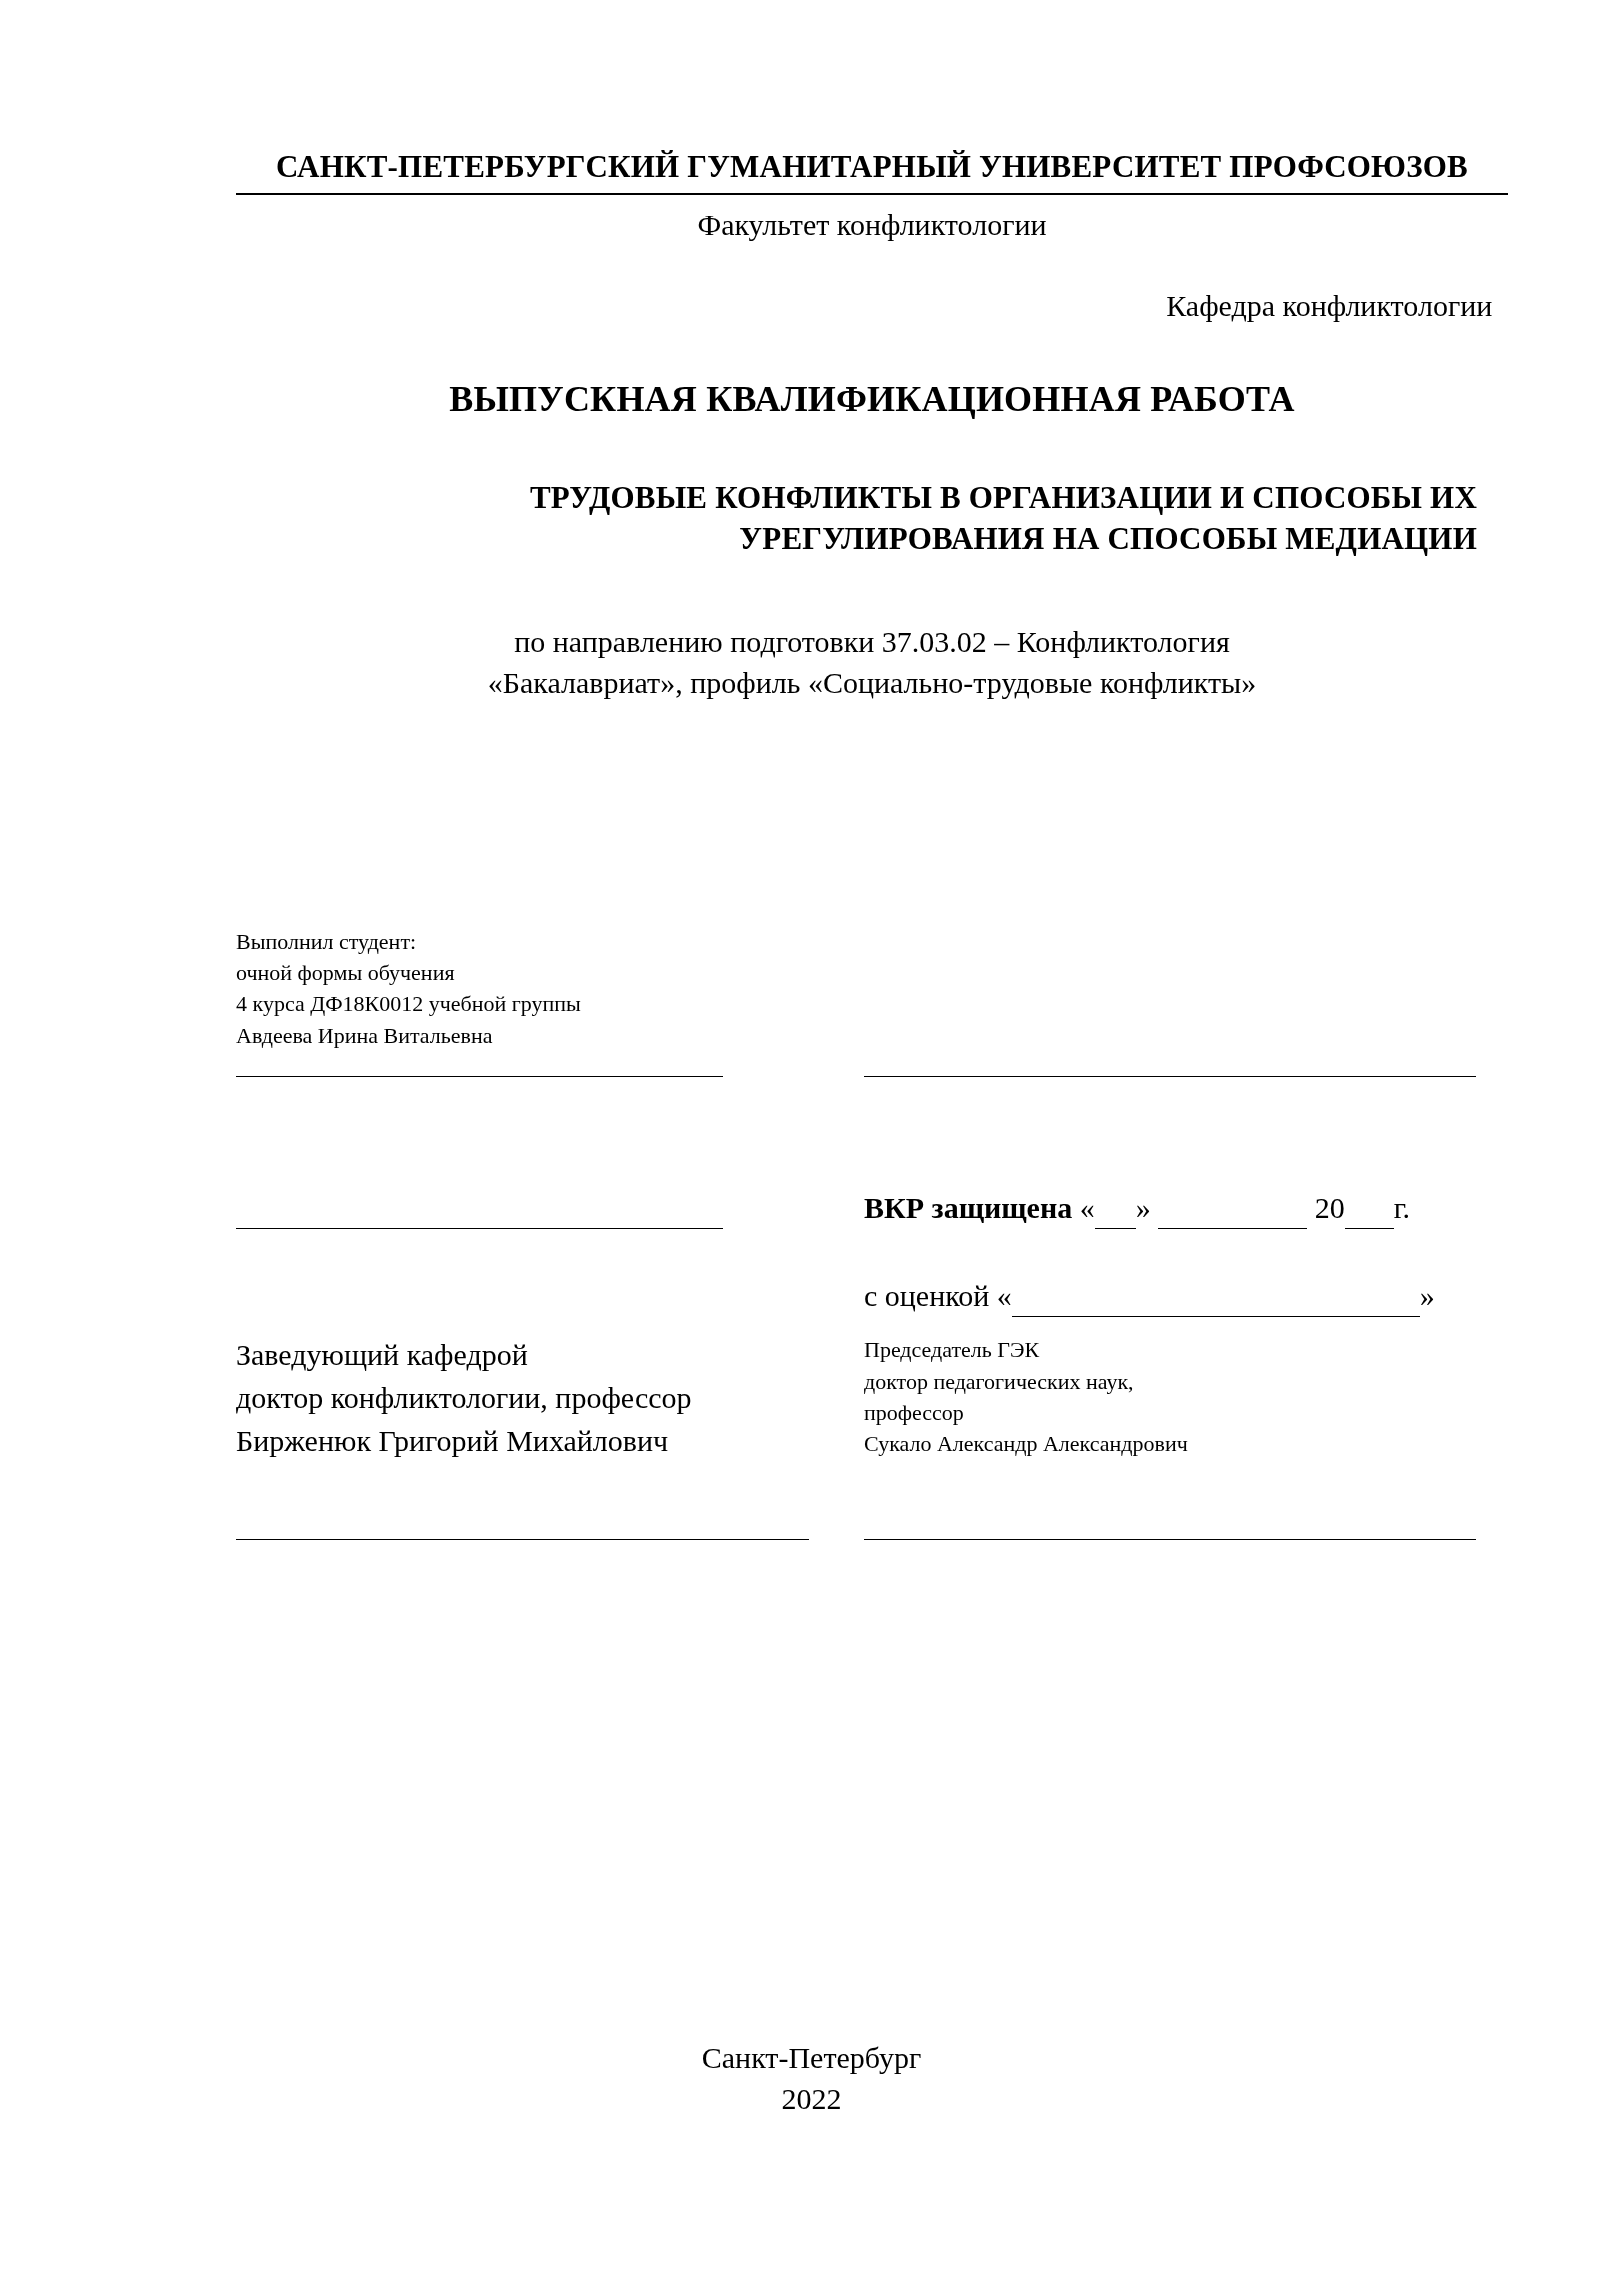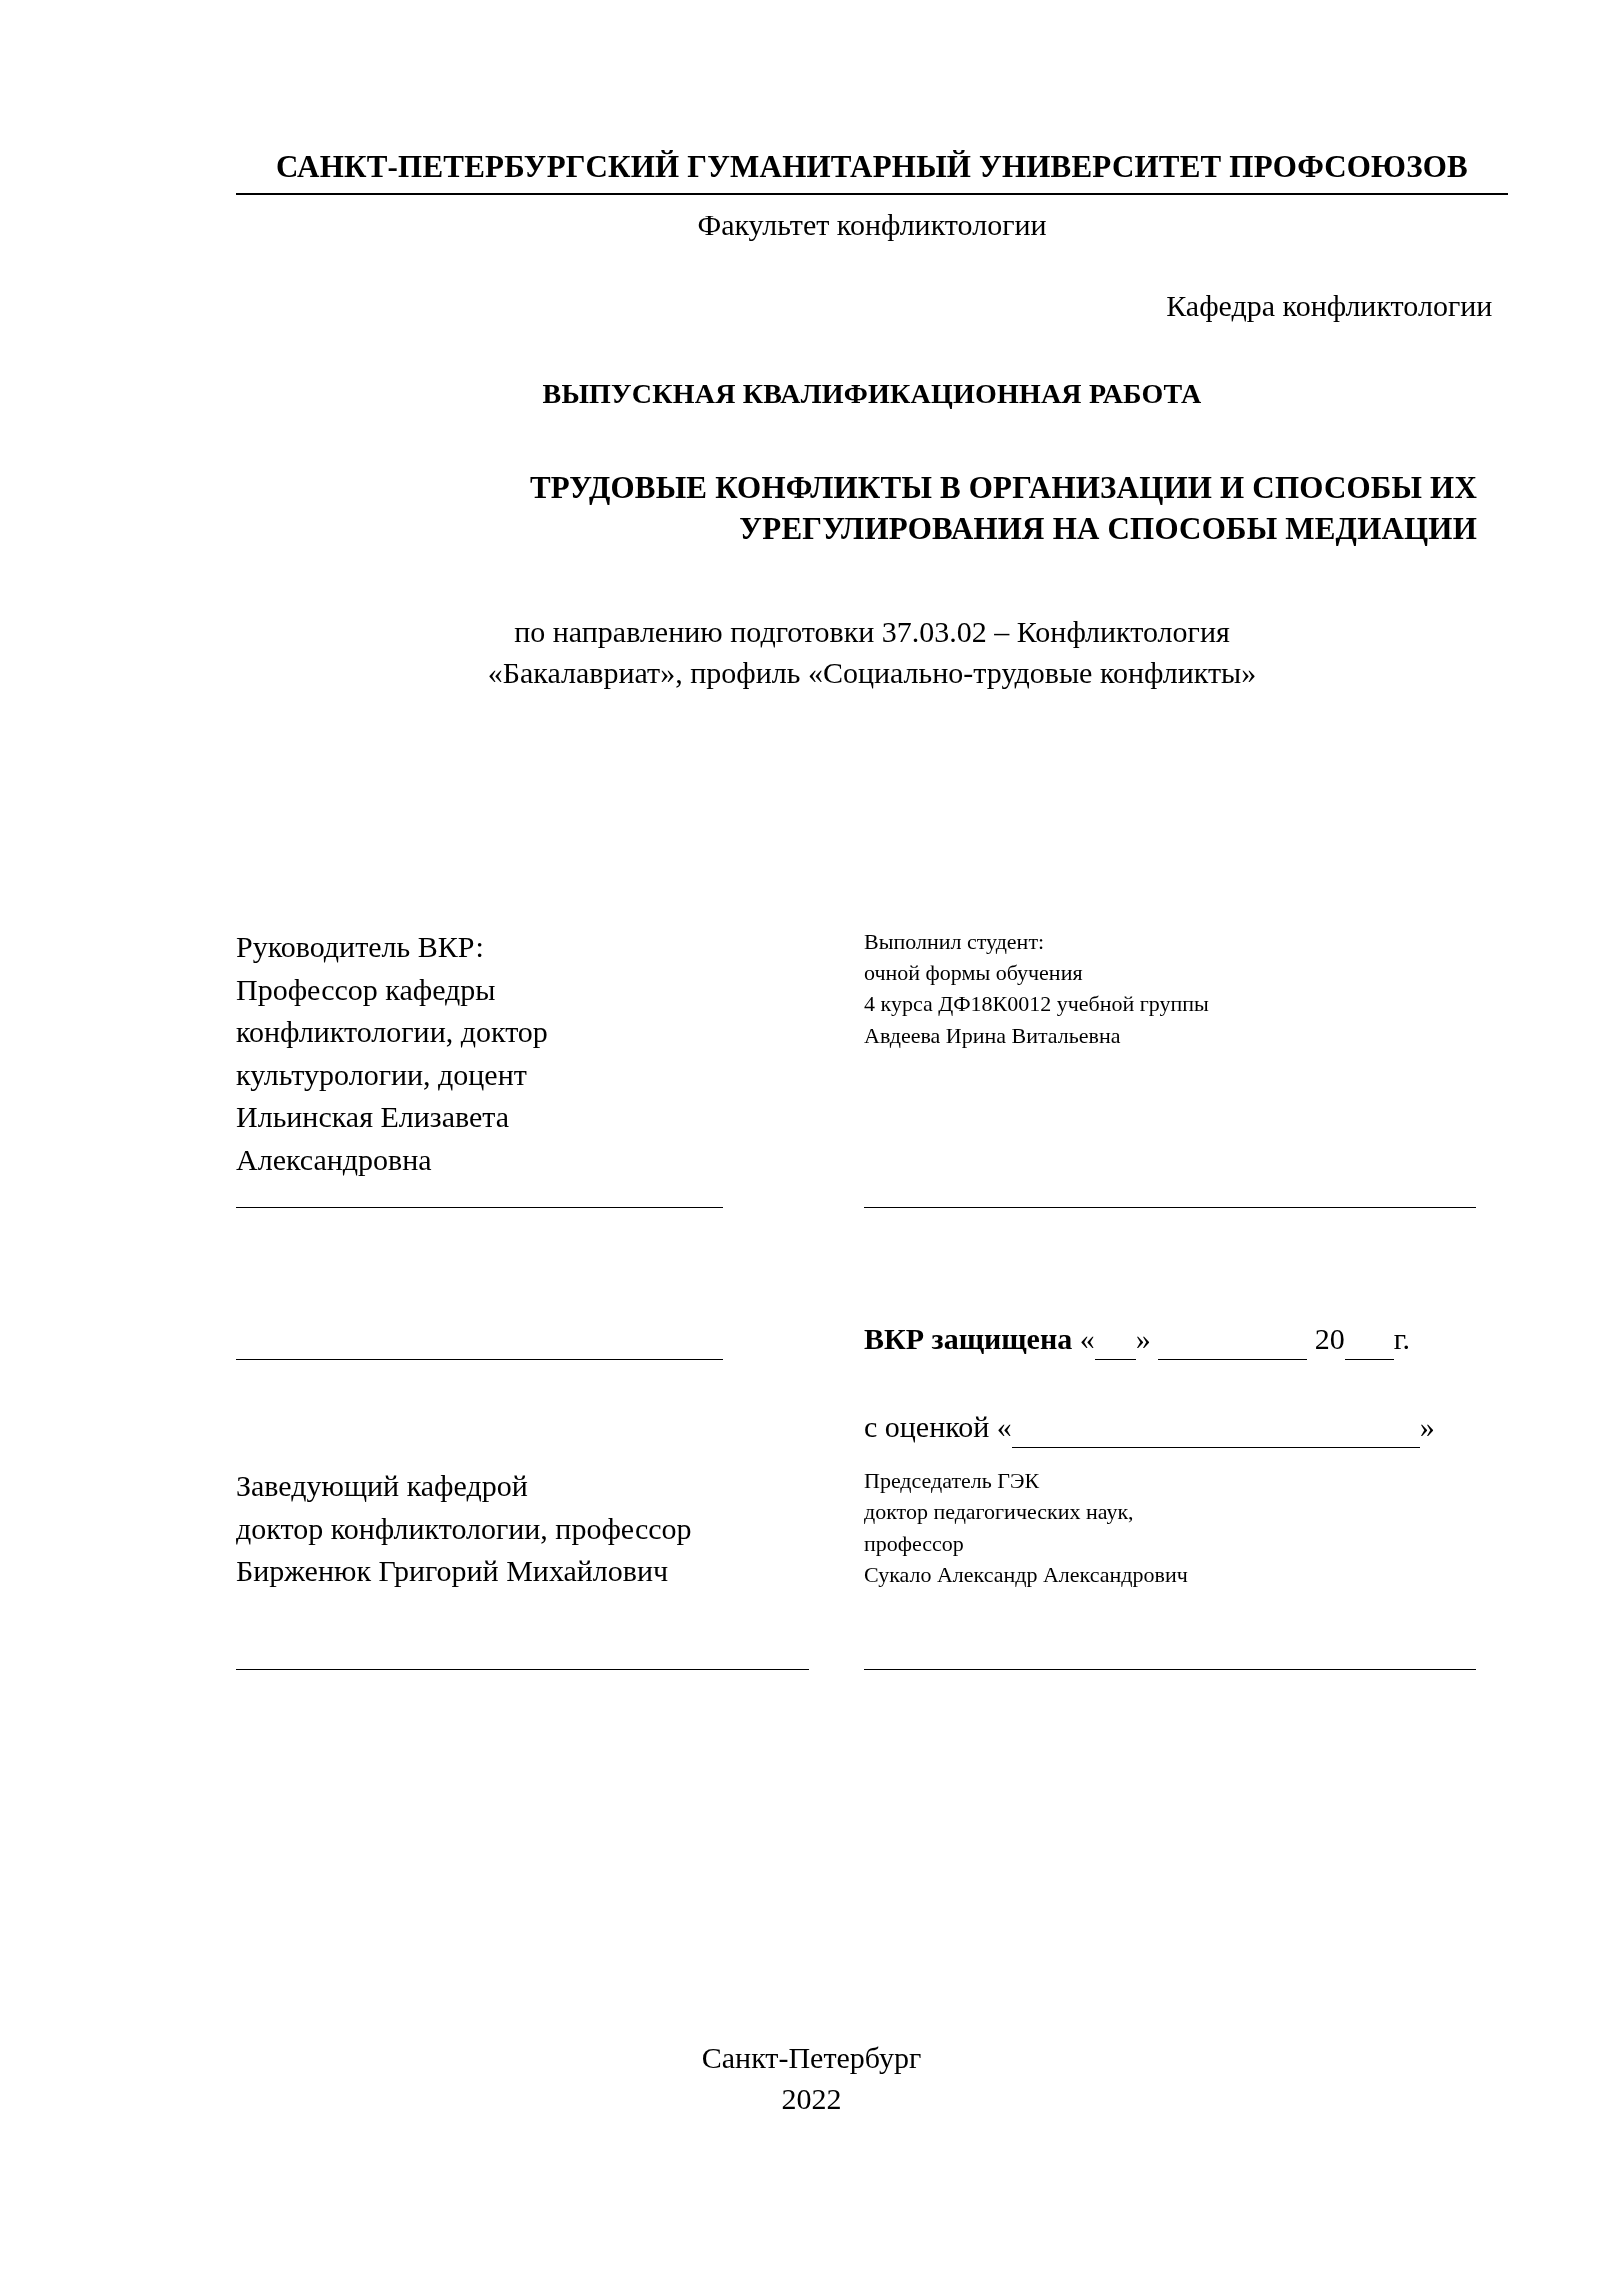--- a/index.html
+++ b/index.html
@@ -54,21 +54,21 @@
   .department {
     text-align: right;
     font-size: 30px;
     margin-top: 46px;
     padding-right: 15.7px;
   }
 
   .doc-type {
     text-align: center;
     font-weight: bold;
-    font-size: 28px;
+    font-size: 36px;
     margin-top: 55px;
     letter-spacing: 0.2px;
   }
 
   .title {
     text-align: right;
     font-weight: bold;
     font-size: 31px;
     margin-top: 57px;
     line-height: 1.33;
@@ -189,28 +189,20 @@
     </div>
     <div class="direction">
       <div>по направлению подготовки 37.03.02 – Конфликтология</div>
       <div>«Бакалавриат», профиль «Социально-трудовые конфликты»</div>
     </div>
   </div>
 
   <div class="sig-area">
 
     <div class="sig-row">
-      <div class="col-left">
-        <div>Руководитель ВКР:</div>
-        <div>Профессор кафедры</div>
-        <div>конфликтологии, доктор</div>
-        <div>культурологии, доцент</div>
-        <div>Ильинская Елизавета</div>
-        <div>Александровна</div>
-      </div>
       <div class="col-right">
         <div>Выполнил студент:</div>
         <div>очной формы обучения</div>
         <div>4 курса ДФ18К0012 учебной группы</div>
         <div>Авдеева Ирина Витальевна</div>
       </div>
     </div>
 
     <div class="rule-row" style="margin-top:23.6px;">
       <div class="rule-left-wrap">

